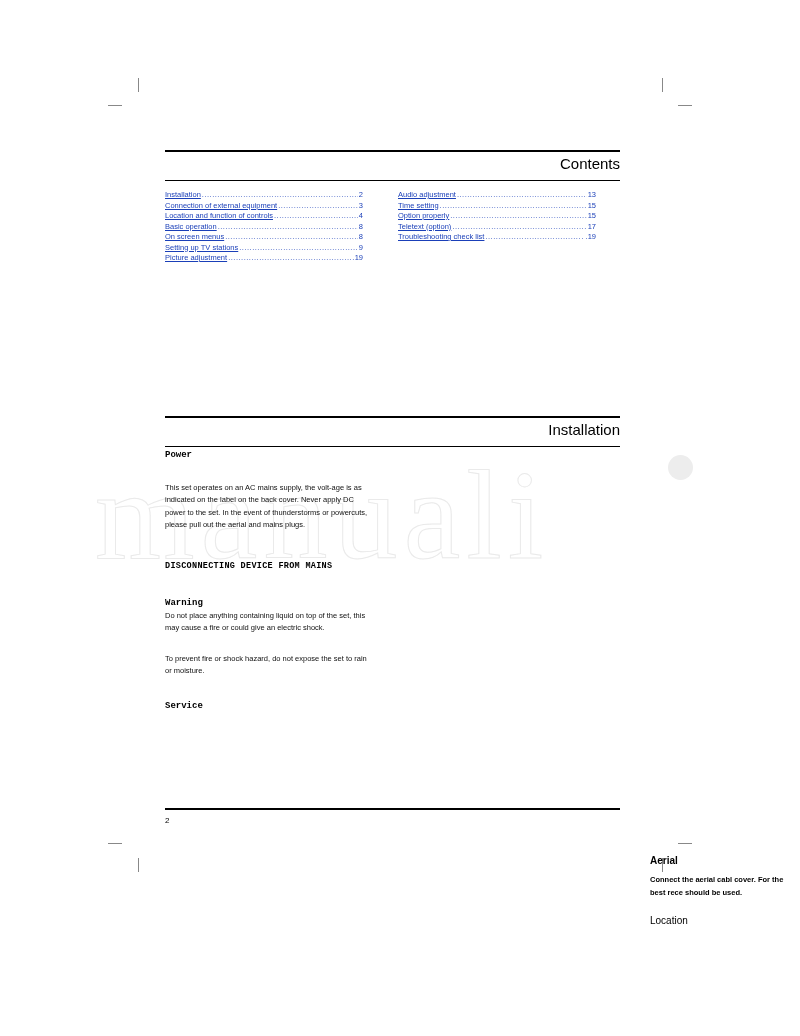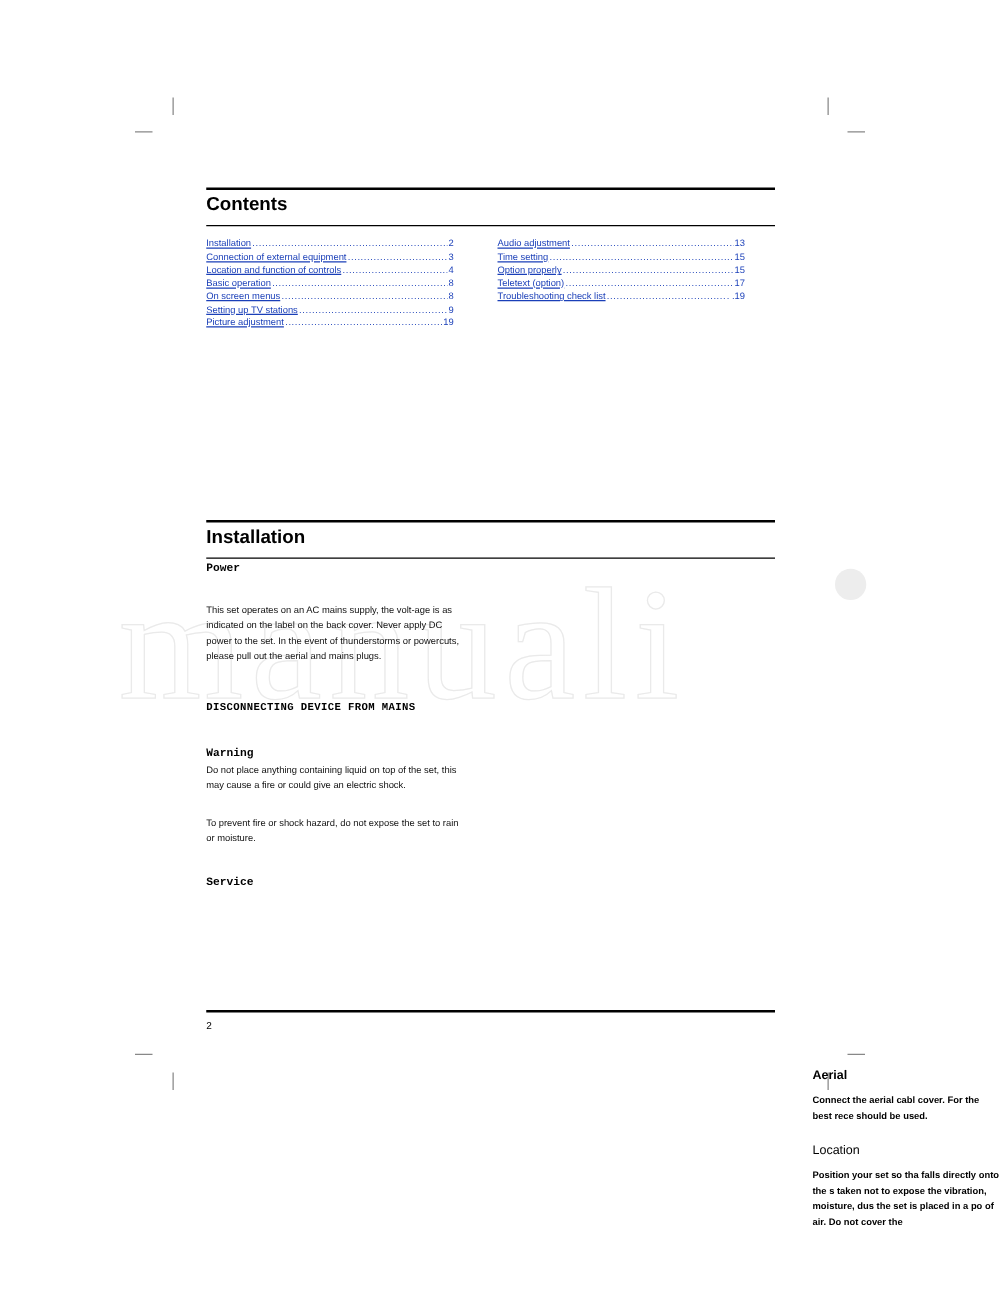--- a/index.html
+++ b/index.html
@@ -66,23 +66,23 @@
     position: absolute;
     background: #000;
     height: 1px;
   }
   .rule.thick { height: 2px; }
 
   
   .section-title {
     position: absolute;
     width: 455px;
-    text-align: left;
+    text-align: right;
     font-size: 15px;
-    font-weight: bold;
+    font-weight: normal;
     color: #000;
   }
 
   
   .toc-col {
     position: absolute;
     font-size: 7.5px;
     color: #1a1aa8;
   }
   .toc-row {
@@ -267,16 +267,15 @@
     <h3 class="sub" style="margin-top:22px;">Service</h3>
   </div>
 
   <div class="rule thick" style="left:165px; top:808px; width:455px;"></div>
   <div class="page-number" style="left:165px; top:816px;">2</div>
 
   <div class="fragment">
     <div class="frag-title">Aerial</div>
     <p class="frag-body">Connect the aerial cabl cover. For the best rece should be used.</p>
     <div class="frag-sub">Location</div>
-    <p class="frag-body">Position your set so tha falls directly onto the s taken not to expose the vibration, moisture, dus the set is placed in a po of air. Do not cover the</p>
   </div>
 
 </div>
 
 </body></html>

